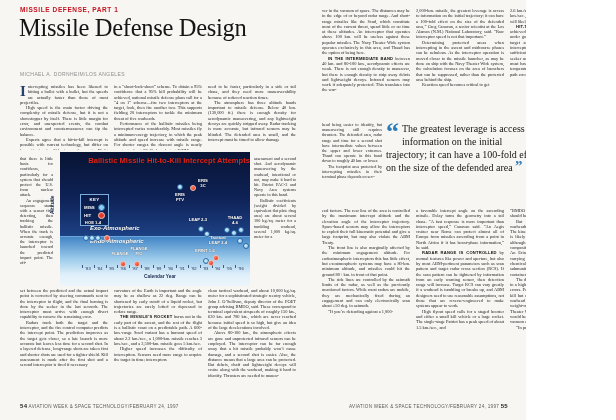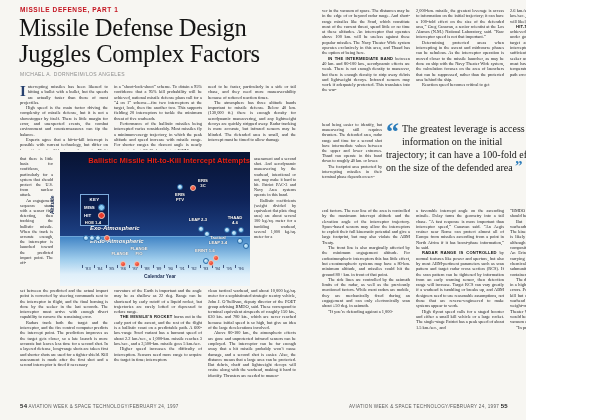--- a/index.html
+++ b/index.html
@@ -100,21 +100,20 @@
   .footer.right{right:18px;text-align:right;}
 </style>
 </head>
 <body>
 
 <div class="page">
 
   <div class="kicker">MISSILE DEFENSE, PART 1</div>
   <div class="headline">
     <div>Missile Defense Design</div>
-    <div>Juggles Complex Factors</div>
   </div>
   <div class="byline">MICHAEL A. DORNHEIM/LOS ANGELES</div>
 
   <div class="col" style="left:20px;top:84px;width:88px;height:66px;">
       <p><span class="dropcap">I</span>ntercepting missiles has been likened to hitting a bullet with a bullet, but the speeds are actually faster than those of most projectiles.</p>
       <p class="ind">High speed is the main factor driving the complexity of missile defense, but it is not a showstopper by itself. There is little margin for error, and unexpected events, the combat environment and countermeasures can tip the balance.</p>
       <p class="ind">Experts agree that a hit-to-kill intercept is possible with current technology, but differ on how effective it will be in a real scenario. Flight test results show it can be done, but to date the record is so spotty</p>
     </div>
   <div class="col" style="left:20px;top:156px;width:33px;height:128px;font-size:4.2px;line-height:5.2px;">
       <p>that there is little basis for confidence, particularly for a system that should protect the U.S. from nuclear attack.</p>

